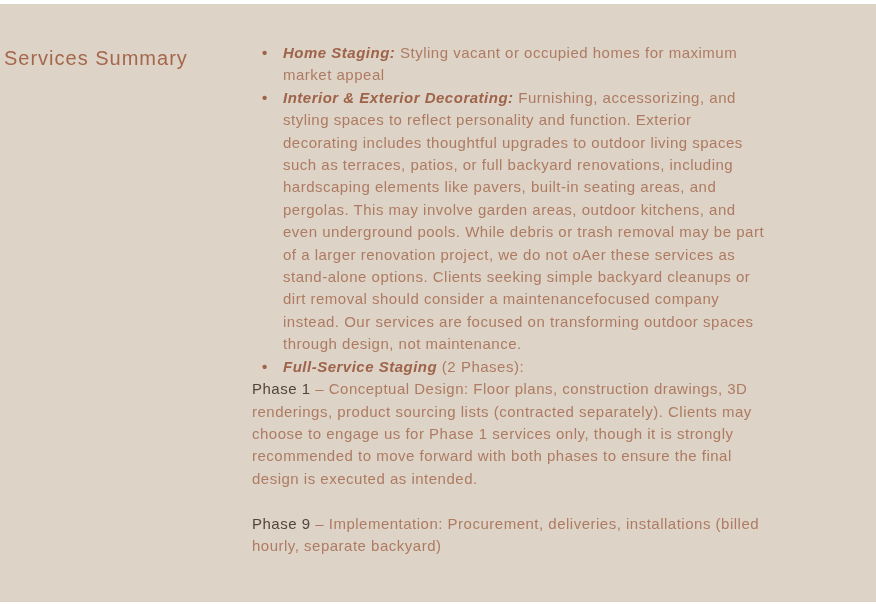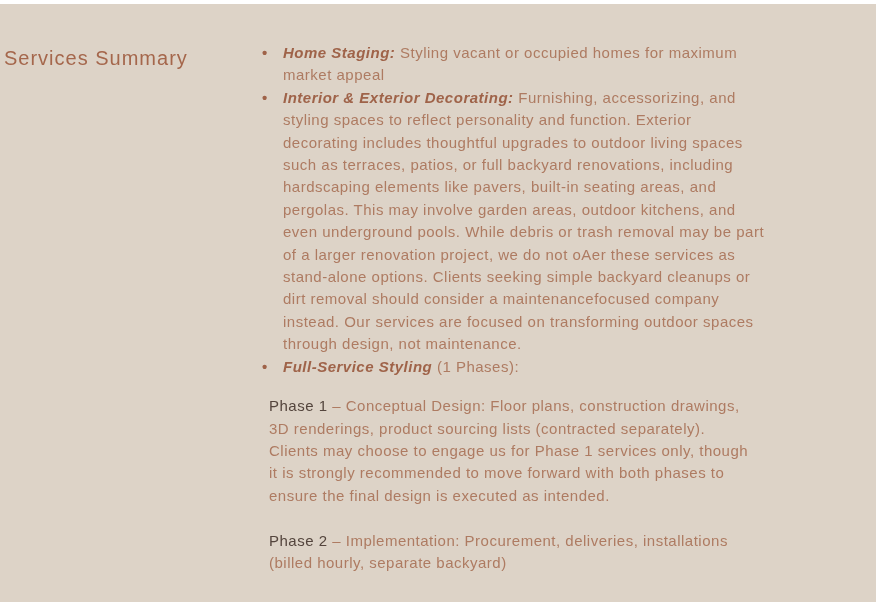--- a/index.html
+++ b/index.html
@@ -54,21 +54,21 @@
     top: 0;
     color: #9f6349;
     font-weight: 700;
   }
   .b {
     font-weight: 700;
     color: #9f6349;
     font-style: italic;
   }
   p.phase {
-    margin: 17px;
+    margin: 0;
   }
   p.phase.gap-above {
     margin-top: 22.4px;
   }
   .phase-label {
     color: #54453d;
   }
 </style>
 </head>
 <body>
@@ -83,27 +83,27 @@
 
       <li>
         <span class="bullet">•</span><span class="b">Home Staging:</span><span> Styling vacant or occupied homes for maximum market appeal</span>
       </li>
 
       <li>
         <span class="bullet">•</span><span class="b">Interior &amp; Exterior Decorating:</span><span> Furnishing, accessorizing, and styling spaces to reflect personality and function. Exterior decorating includes thoughtful upgrades to outdoor living spaces such as terraces, patios, or full backyard renovations, including hardscaping elements like pavers, built-in seating areas, and pergolas. This may involve garden areas, outdoor kitchens, and even underground pools. While debris or trash removal may be part of a larger renovation project, we do not oAer these services as stand-alone options. Clients seeking simple backyard cleanups or dirt removal should consider a maintenancefocused company instead. Our services are focused on transforming outdoor spaces through design, not maintenance.</span>
       </li>
 
       <li>
-        <span class="bullet">•</span><span class="b">Full-Service Styling</span><span> (1 Phases):</span>
+        <span class="bullet">•</span><span class="b">Full-Service Staging</span><span> (2 Phases):</span>
       </li>
 
     </ul>
 
     <p class="phase">
       <span class="phase-label">Phase 1</span><span> – Conceptual Design: Floor plans, construction drawings, 3D renderings, product sourcing lists (contracted separately). Clients may choose to engage us for Phase 1 services only, though it is strongly recommended to move forward with both phases to ensure the final design is executed as intended.</span>
     </p>
 
     <p class="phase gap-above">
-      <span class="phase-label">Phase 2</span><span> – Implementation: Procurement, deliveries, installations (billed hourly, separate backyard)</span>
+      <span class="phase-label">Phase 9</span><span> – Implementation: Procurement, deliveries, installations (billed hourly, separate backyard)</span>
     </p>
 
   </div>
 </div>
 
 </body></html>

